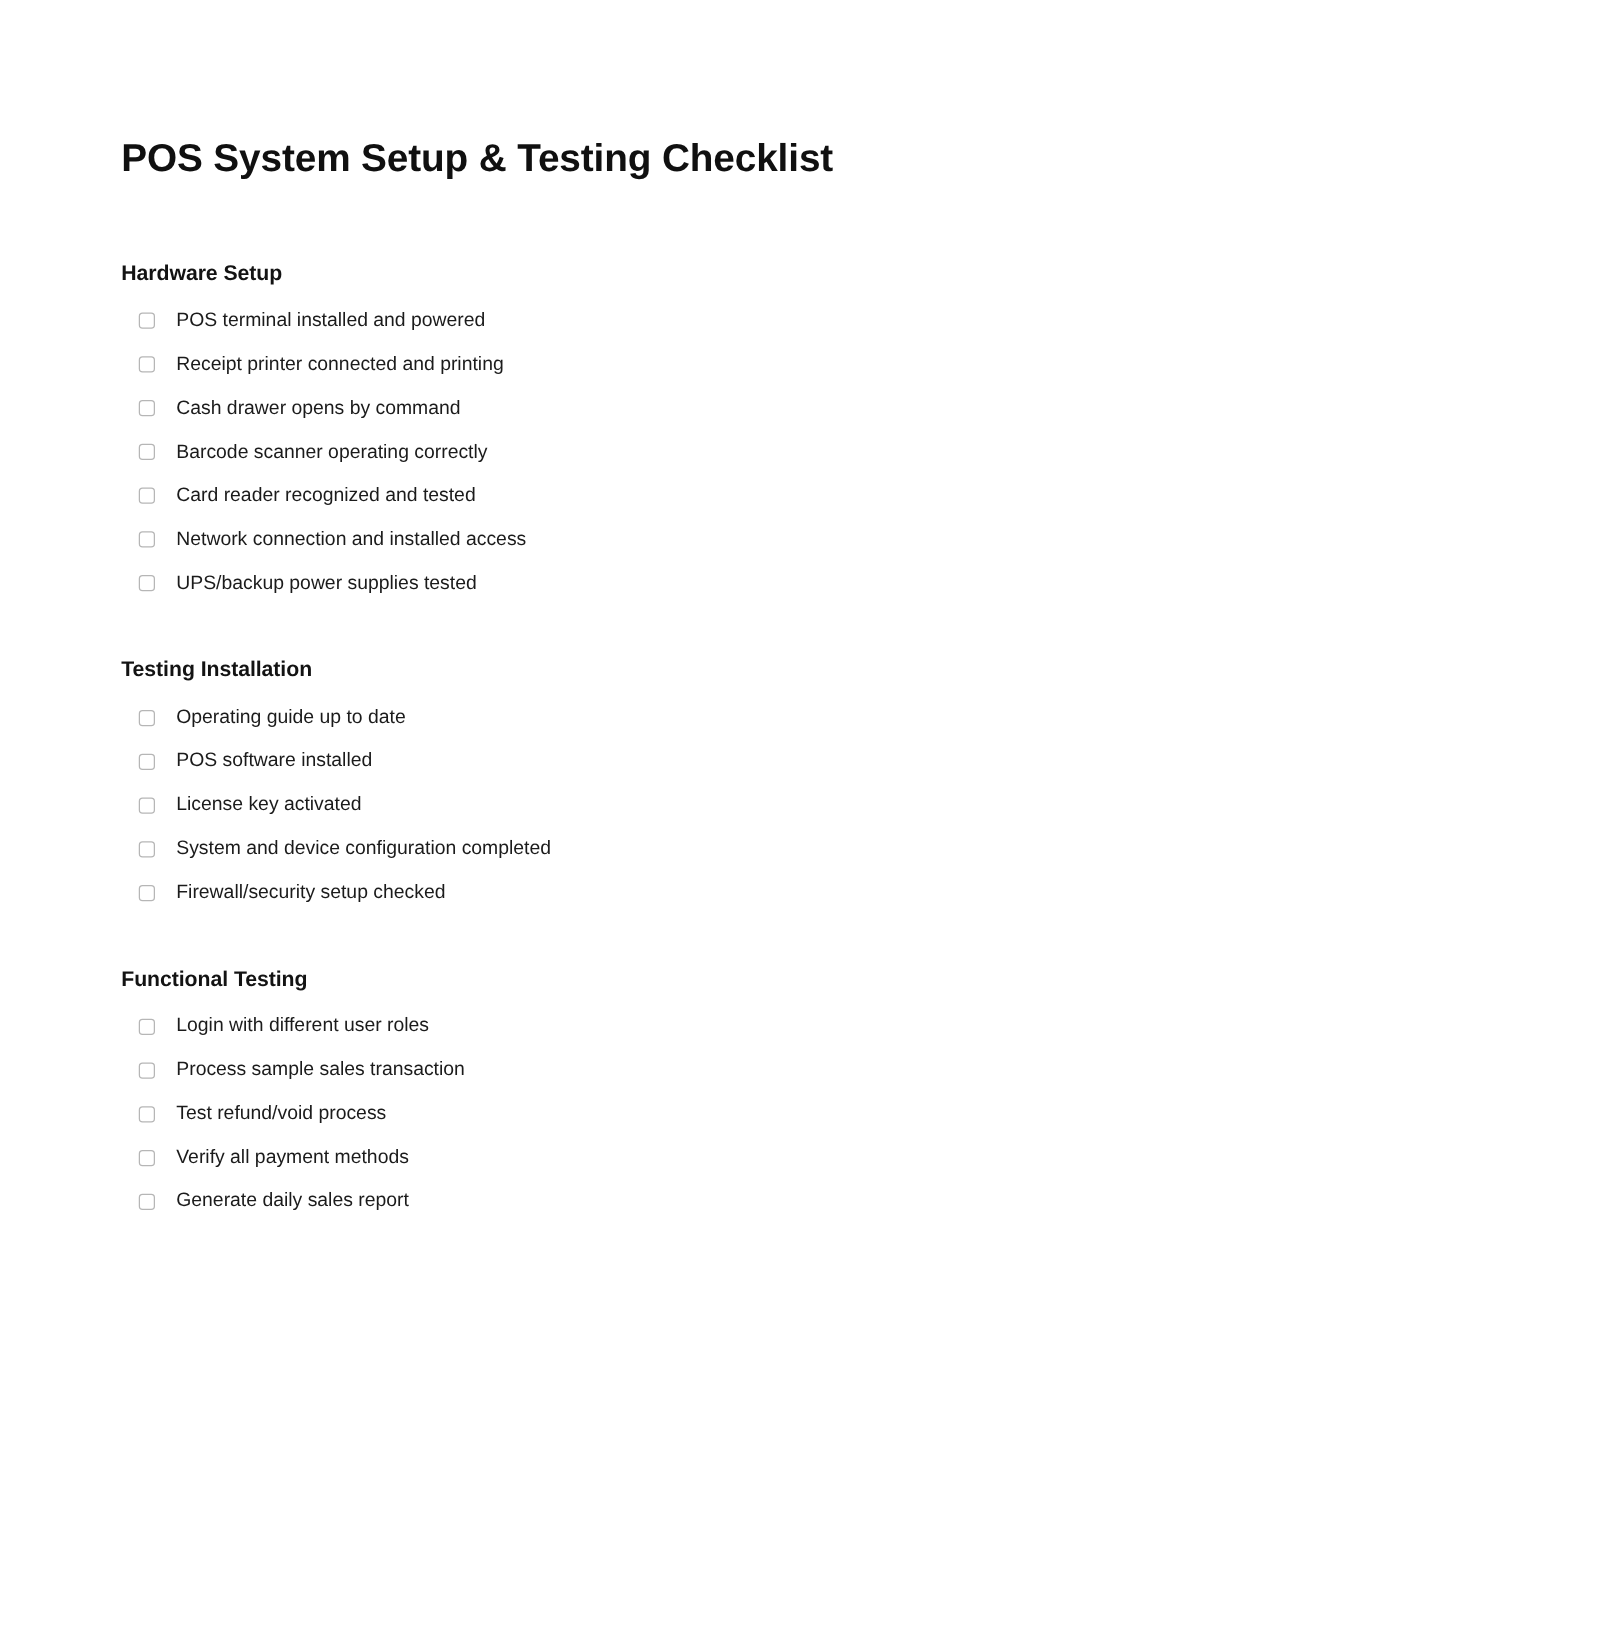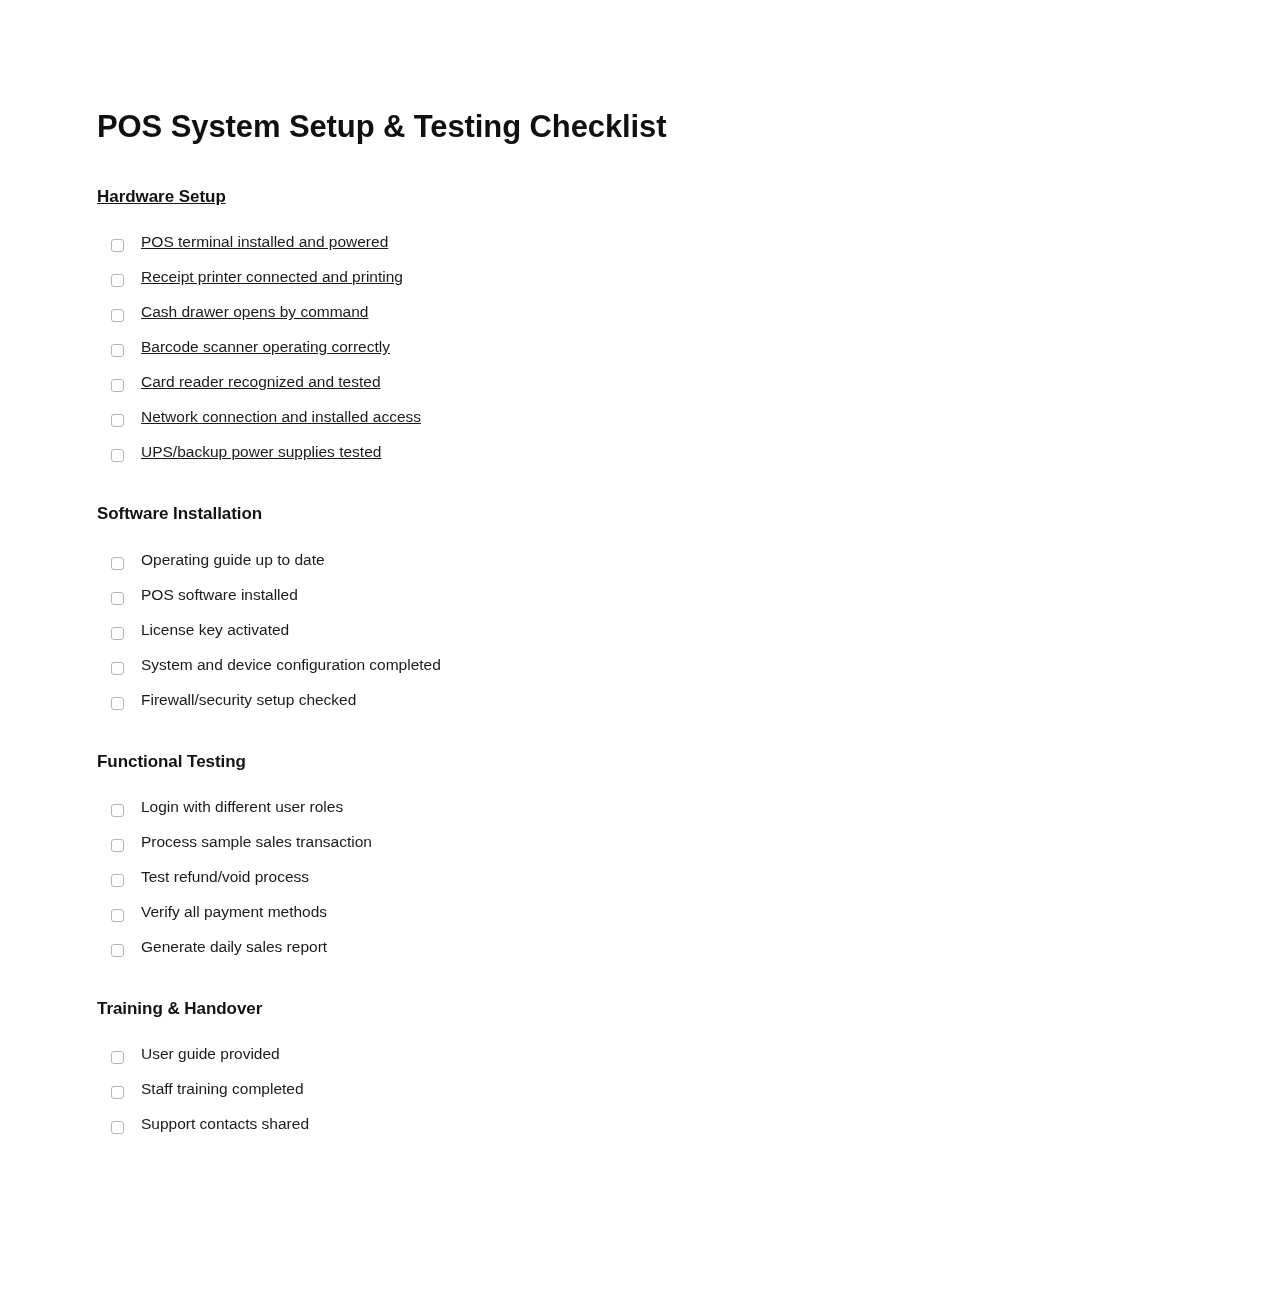--- a/index.html
+++ b/index.html
@@ -40,42 +40,41 @@
     letter-spacing: -0.1px;
     margin: 0;
     padding-top: 108px;
     padding-bottom: 0;
   }
 
   .section {
     margin-top: 41px;
   }
   .section:first-of-type {
-    margin-top: 41px;
-    text-decoration: underline;
+    margin-top: 63px;
   }
 
   .section-title {
     font-size: 17px;
     font-weight: bold;
     color: #131313;
     line-height: 1.25;
     margin: 0 0 10px 0;
     letter-spacing: -0.05px;
   }
 
   .items {
     list-style: none;
     margin: 0;
     padding: 0;
   }
 
   .item {
     display: flex;
-    align-items: flex-end;
+    align-items: center;
     height: 35px;
     padding-left: 14px;
   }
 
   .item-checkbox {
     -webkit-appearance: none;
     appearance: none;
     width: 13px;
     height: 13px;
     min-width: 13px;
@@ -150,21 +149,21 @@
               <input type="checkbox" class="item-checkbox" style="">
               <span class="item-label">Network connection and installed access</span>
             </li>
             <li class="item">
               <input type="checkbox" class="item-checkbox" style="">
               <span class="item-label">UPS/backup power supplies tested</span>
             </li>
           </ul>
         </section>
         <section class="section">
-          <h2 class="section-title">Software Installation</h2>
+          <h2 class="section-title">Testing Installation</h2>
           <ul class="items">
             <li class="item">
               <input type="checkbox" class="item-checkbox" style="">
               <span class="item-label">Operating guide up to date</span>
             </li>
             <li class="item">
               <input type="checkbox" class="item-checkbox" style="">
               <span class="item-label">POS software installed</span>
             </li>
             <li class="item">
@@ -199,33 +198,16 @@
             <li class="item">
               <input type="checkbox" class="item-checkbox" style="">
               <span class="item-label">Verify all payment methods</span>
             </li>
             <li class="item">
               <input type="checkbox" class="item-checkbox" style="">
               <span class="item-label">Generate daily sales report</span>
             </li>
           </ul>
         </section>
-        <section class="section">
-          <h2 class="section-title">Training &amp; Handover</h2>
-          <ul class="items">
-            <li class="item">
-              <input type="checkbox" class="item-checkbox" style="">
-              <span class="item-label">User guide provided</span>
-            </li>
-            <li class="item">
-              <input type="checkbox" class="item-checkbox" style="">
-              <span class="item-label">Staff training completed</span>
-            </li>
-            <li class="item">
-              <input type="checkbox" class="item-checkbox" style="">
-              <span class="item-label">Support contacts shared</span>
-            </li>
-          </ul>
-        </section>
       </div>
 
   </div>
 </div>
 
 </body></html>

